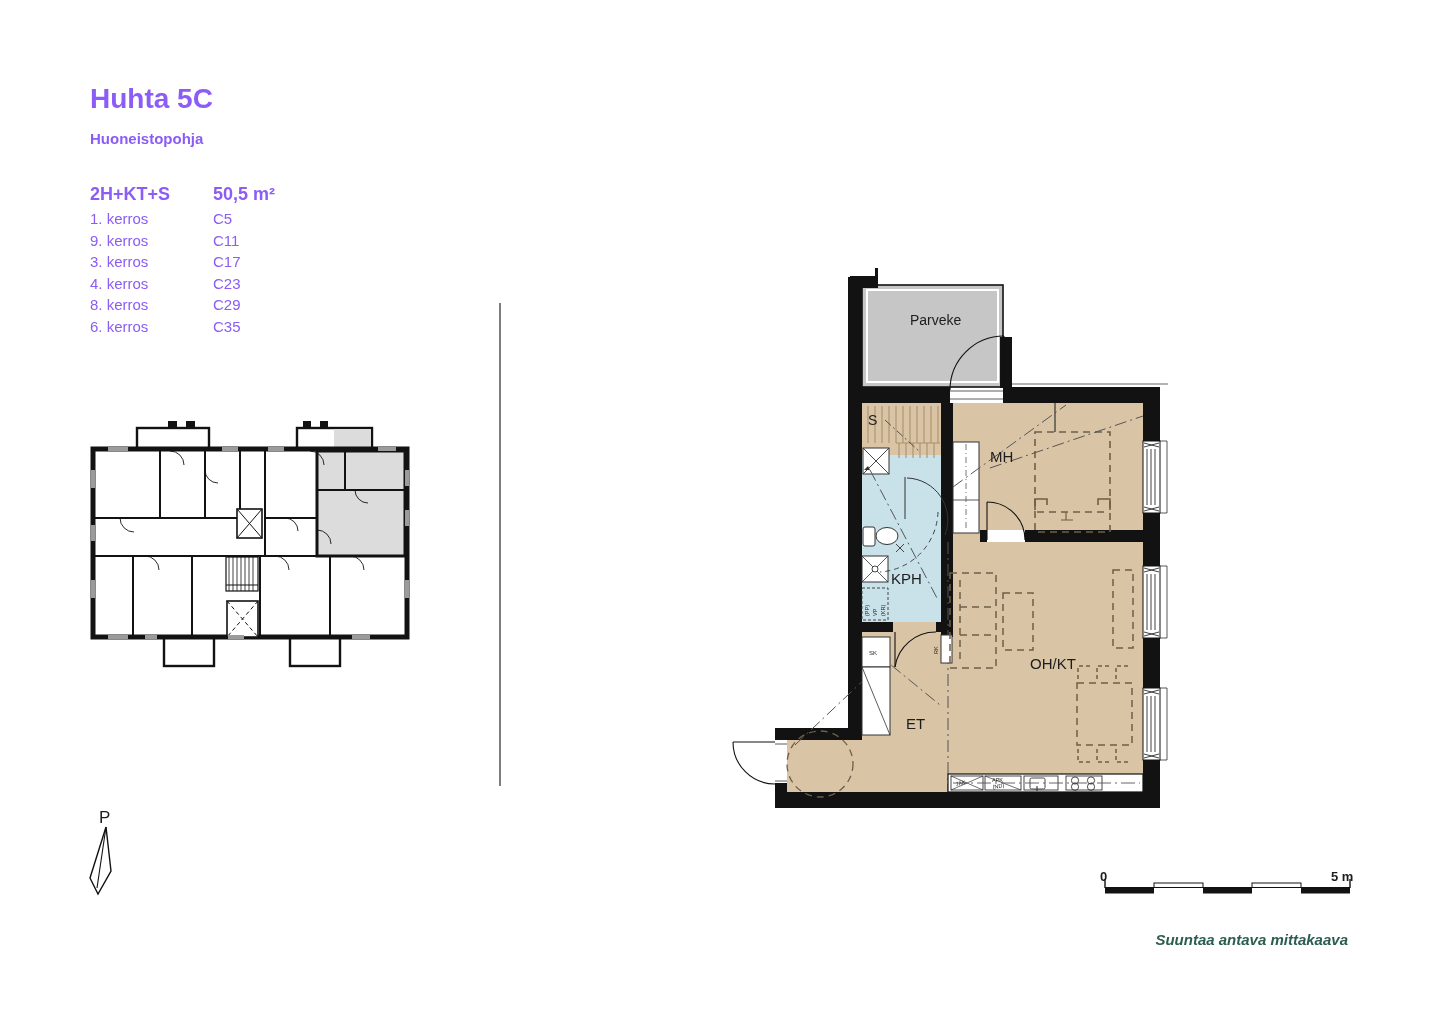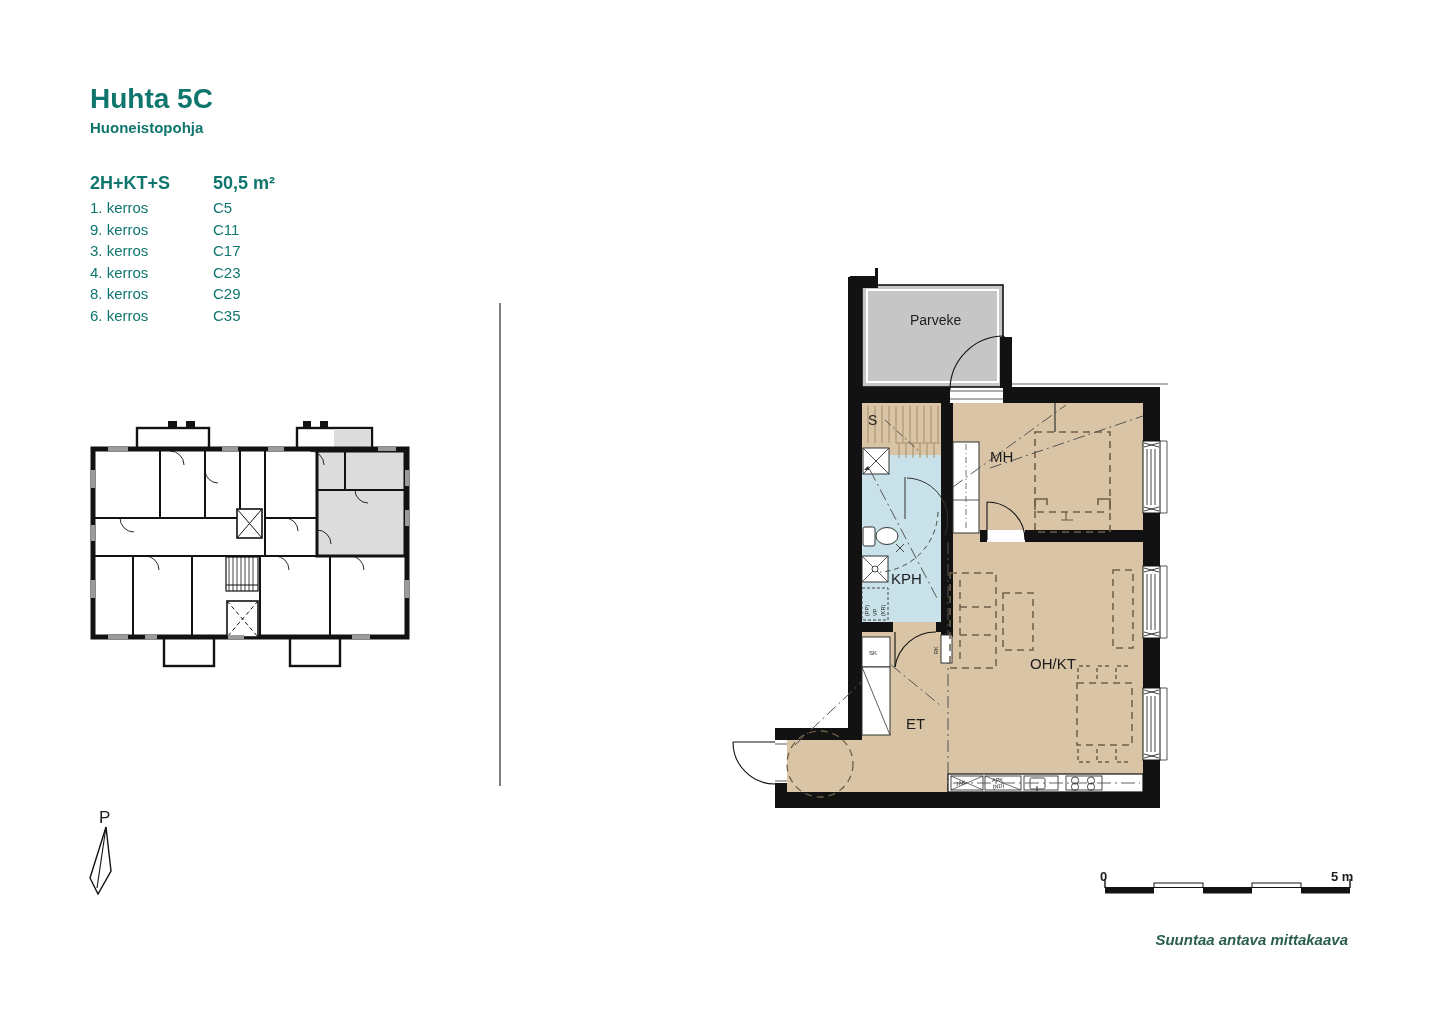--- a/index.html
+++ b/index.html
@@ -1,21 +1,21 @@
 <!DOCTYPE html>
 <html><head>
 <meta charset="utf-8">
 <style>
   html,body{margin:0;padding:0;background:#ffffff;}
   body{width:1440px;height:1018px;position:relative;font-family:"Liberation Sans",sans-serif;overflow:hidden;}
   .abs{position:absolute;}
   
-  .info{left:90px;top:84px;color:#0f766e;}
+  .info{left:90px;top:84px;color:#8b5cf6;}
   .title{font-size:28px;font-weight:bold;line-height:30px;letter-spacing:0;}
-  .subtitle{font-size:15px;font-weight:bold;margin-top:5px;}
+  .subtitle{font-size:15px;font-weight:bold;margin-top:16px;}
   .typerow{margin-top:37px;display:grid;grid-template-columns:123px auto;font-size:18px;font-weight:bold;}
   .floors{margin-top:3px;font-size:15px;}
   .floors .row{display:grid;grid-template-columns:123px auto;line-height:21.5px;}
   
   .divider{left:499px;top:303px;width:2px;height:483px;background:#7e7e7e;}
   
   .caption{left:948px;top:931px;width:400px;text-align:right;color:#2b5e50;font-size:15px;font-weight:bold;font-style:italic;}
   svg text{font-family:"Liberation Sans",sans-serif;fill:#1d1d1d;}
   .roomlbl{font-size:14px;}
   .biglbl{font-size:15px;}

